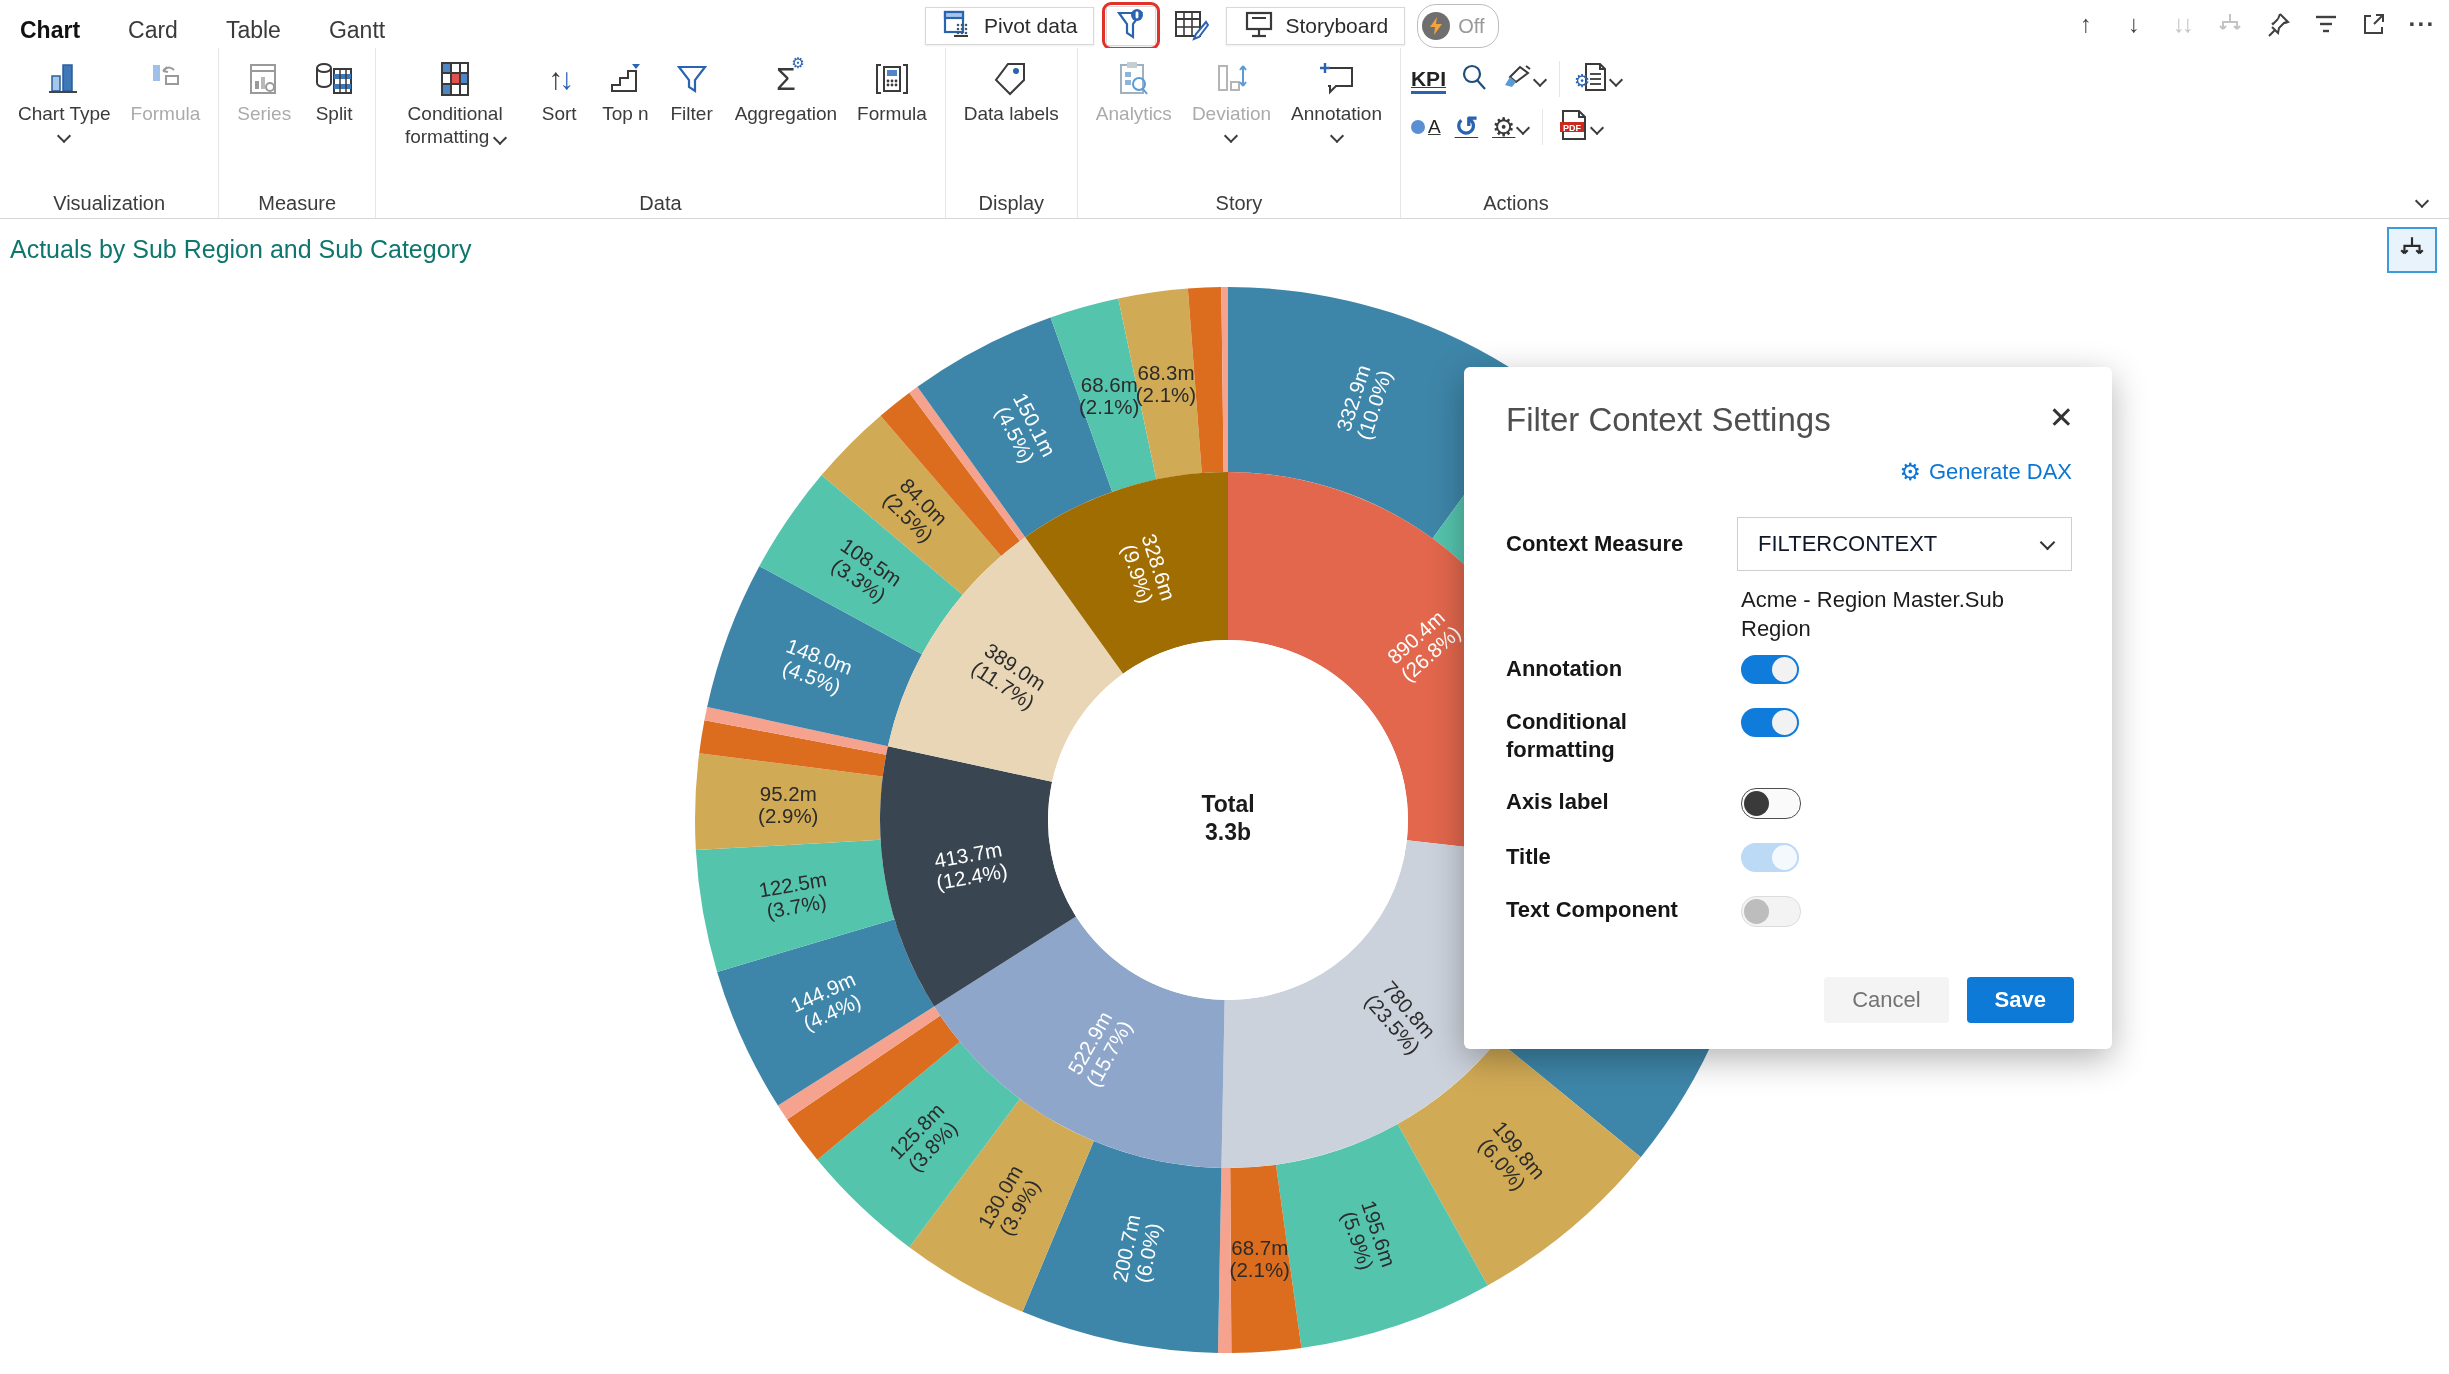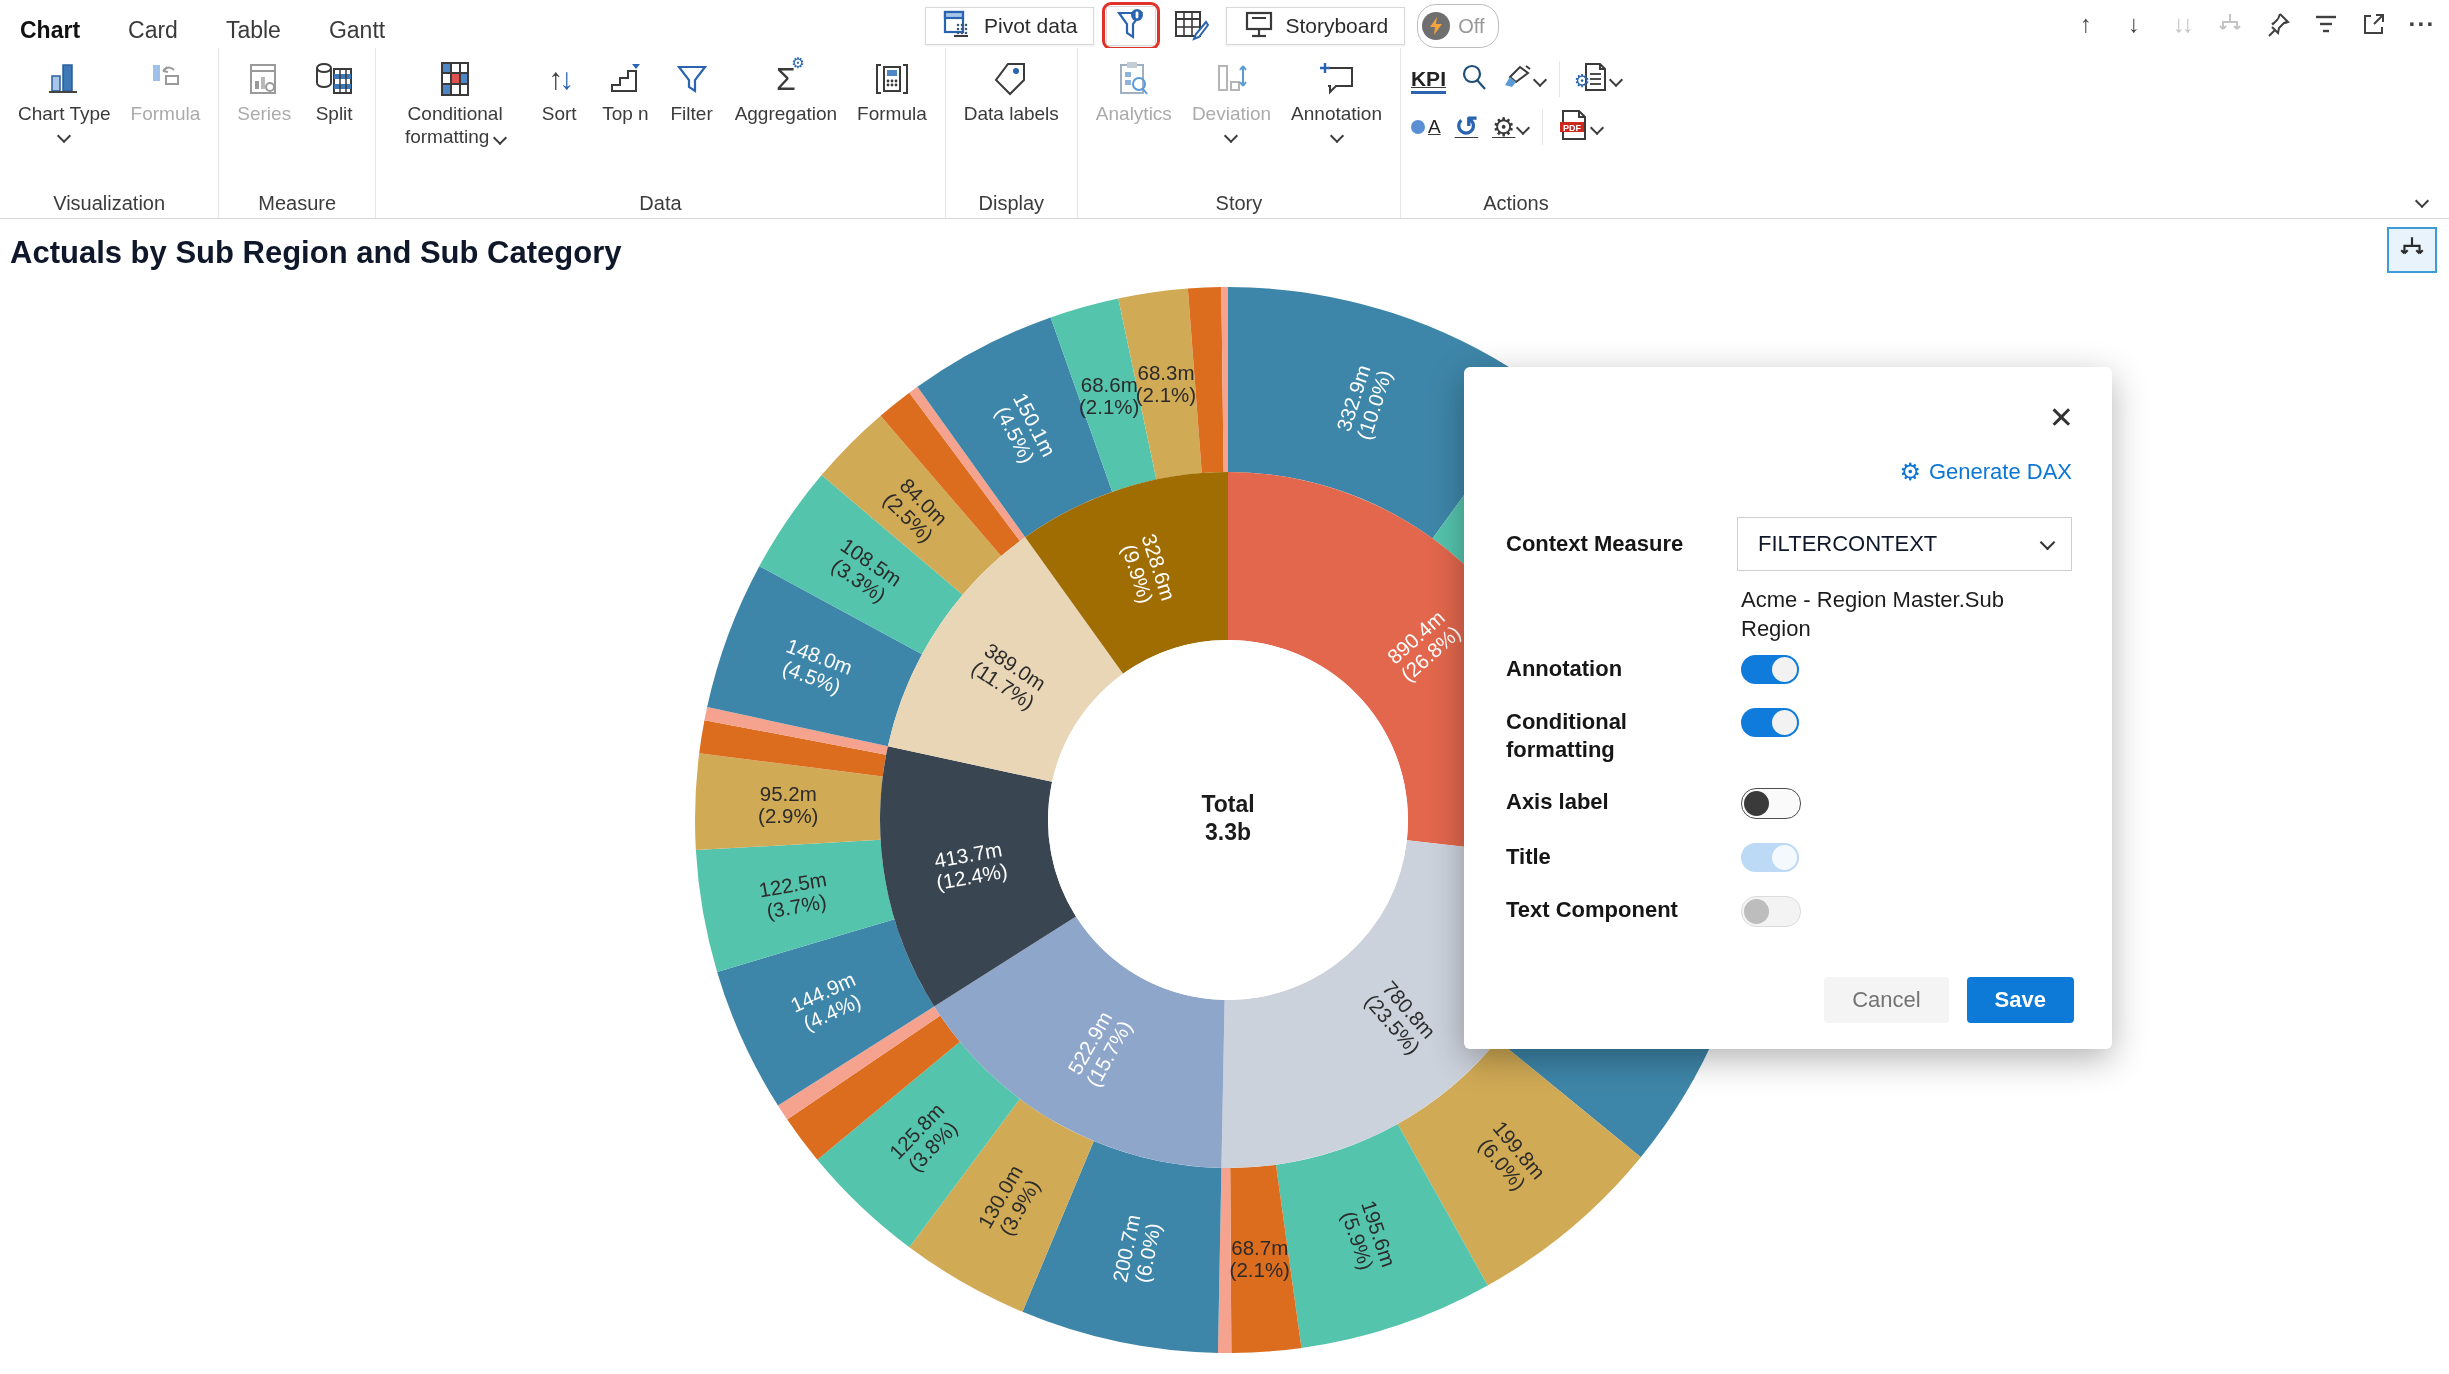--- a/index.html
+++ b/index.html
@@ -48,21 +48,21 @@
   .actions-row{display:flex;align-items:center;gap:14px;height:42px;text-decoration:underline;}
   .aicon{display:flex;align-items:center;gap:3px;color:#3a3a3a;cursor:pointer;}
   .agrid-divider{width:1px;height:36px;background:#e6e6e6;}
   .kpi-txt{font-size:21px;font-weight:700;color:#222;border-bottom:3px solid #2a64b0;padding-bottom:1px;}
   .dotA{display:inline-block;width:14px;height:14px;border-radius:50%;background:#5b8fd4;margin-right:3px;}
   .circleA-txt{font-size:19px;color:#222;}
   .uni{line-height:1;}
   #ribbon-collapse{position:absolute;right:22px;bottom:8px;color:#555;}
   
   #title-row{position:absolute;left:0;top:219px;width:100%;height:72px;}
-  #page-title{position:absolute;left:10px;top:16px;font-size:31px;font-weight:700;color:#0f172a;}
+  #page-title{position:absolute;left:10px;top:16px;font-size:25px;font-weight:400;color:#0f766e;}
   #drill-btn{position:absolute;right:12px;top:8px;width:46px;height:42px;border:2px solid #3d9bd8;
     background:#e8f3fb;display:flex;align-items:center;justify-content:center;}
   
   #chart-svg{position:absolute;left:0;top:0;z-index:1;}
   
   #dialog{position:absolute;left:1464px;top:367px;width:648px;height:682px;background:#fff;z-index:10;
     border-radius:6px;box-shadow:0 10px 35px rgba(0,0,0,.3);padding:0;box-sizing:border-box;}
   #dialog-inner{position:relative;width:100%;height:100%;padding:34px 40px 28px 42px;box-sizing:border-box;}
   #dialog-title{font-size:33px;color:#4f4f4f;font-weight:400;}
   #dialog-close{position:absolute;right:38px;top:36px;font-size:30px;color:#333;line-height:1;cursor:pointer;font-weight:400;}
@@ -521,20 +521,21 @@
     <text x="970.0441443533482" y="865.8560414515223" text-anchor="middle" font-size="20.5" fill="#ffffff" transform="rotate(349.9 970.0 865.9)"><tspan x="970.0441443533482" dy="-4">413.7m</tspan><tspan x="970.0441443533482" dy="22">(12.4%)</tspan></text>
     <text x="1009.0184713215132" y="676.1560216844895" text-anchor="middle" font-size="20.5" fill="#2b2b2b" transform="rotate(393.3 1009.0 676.2)"><tspan x="1009.0184713215132" dy="-4">389.0m</tspan><tspan x="1009.0184713215132" dy="22">(11.7%)</tspan></text>
     <text x="1147.820757746613" y="570.5700717402327" text-anchor="middle" font-size="20.5" fill="#ffffff" transform="rotate(432.2 1147.8 570.6)"><tspan x="1147.820757746613" dy="-4">328.6m</tspan><tspan x="1147.820757746613" dy="22">(9.9%)</tspan></text>
     <circle cx="1228" cy="820" r="180" fill="#ffffff"></circle>
     <text x="1228" y="812" text-anchor="middle" font-size="23" font-weight="bold" fill="#1b1b1b">Total</text>
     <text x="1228" y="840" text-anchor="middle" font-size="23" font-weight="bold" fill="#1b1b1b">3.3b</text>
   </svg>
 
 <div id="dialog">
   <div id="dialog-inner">
+    <div id="dialog-title">Filter Context Settings</div>
     <div id="dialog-close">✕</div>
     <div id="generate-dax">
       <span class="uni" style="font-size:24px;color:#0b76d6;">⚙</span>
       <span>Generate DAX</span>
     </div>
     <div id="cm-row">
       <div id="cm-label">Context Measure</div>
       <div id="cm-dd">
         <span id="cm-value">FILTERCONTEXT</span>
         <span class="dd-chev"></span>

